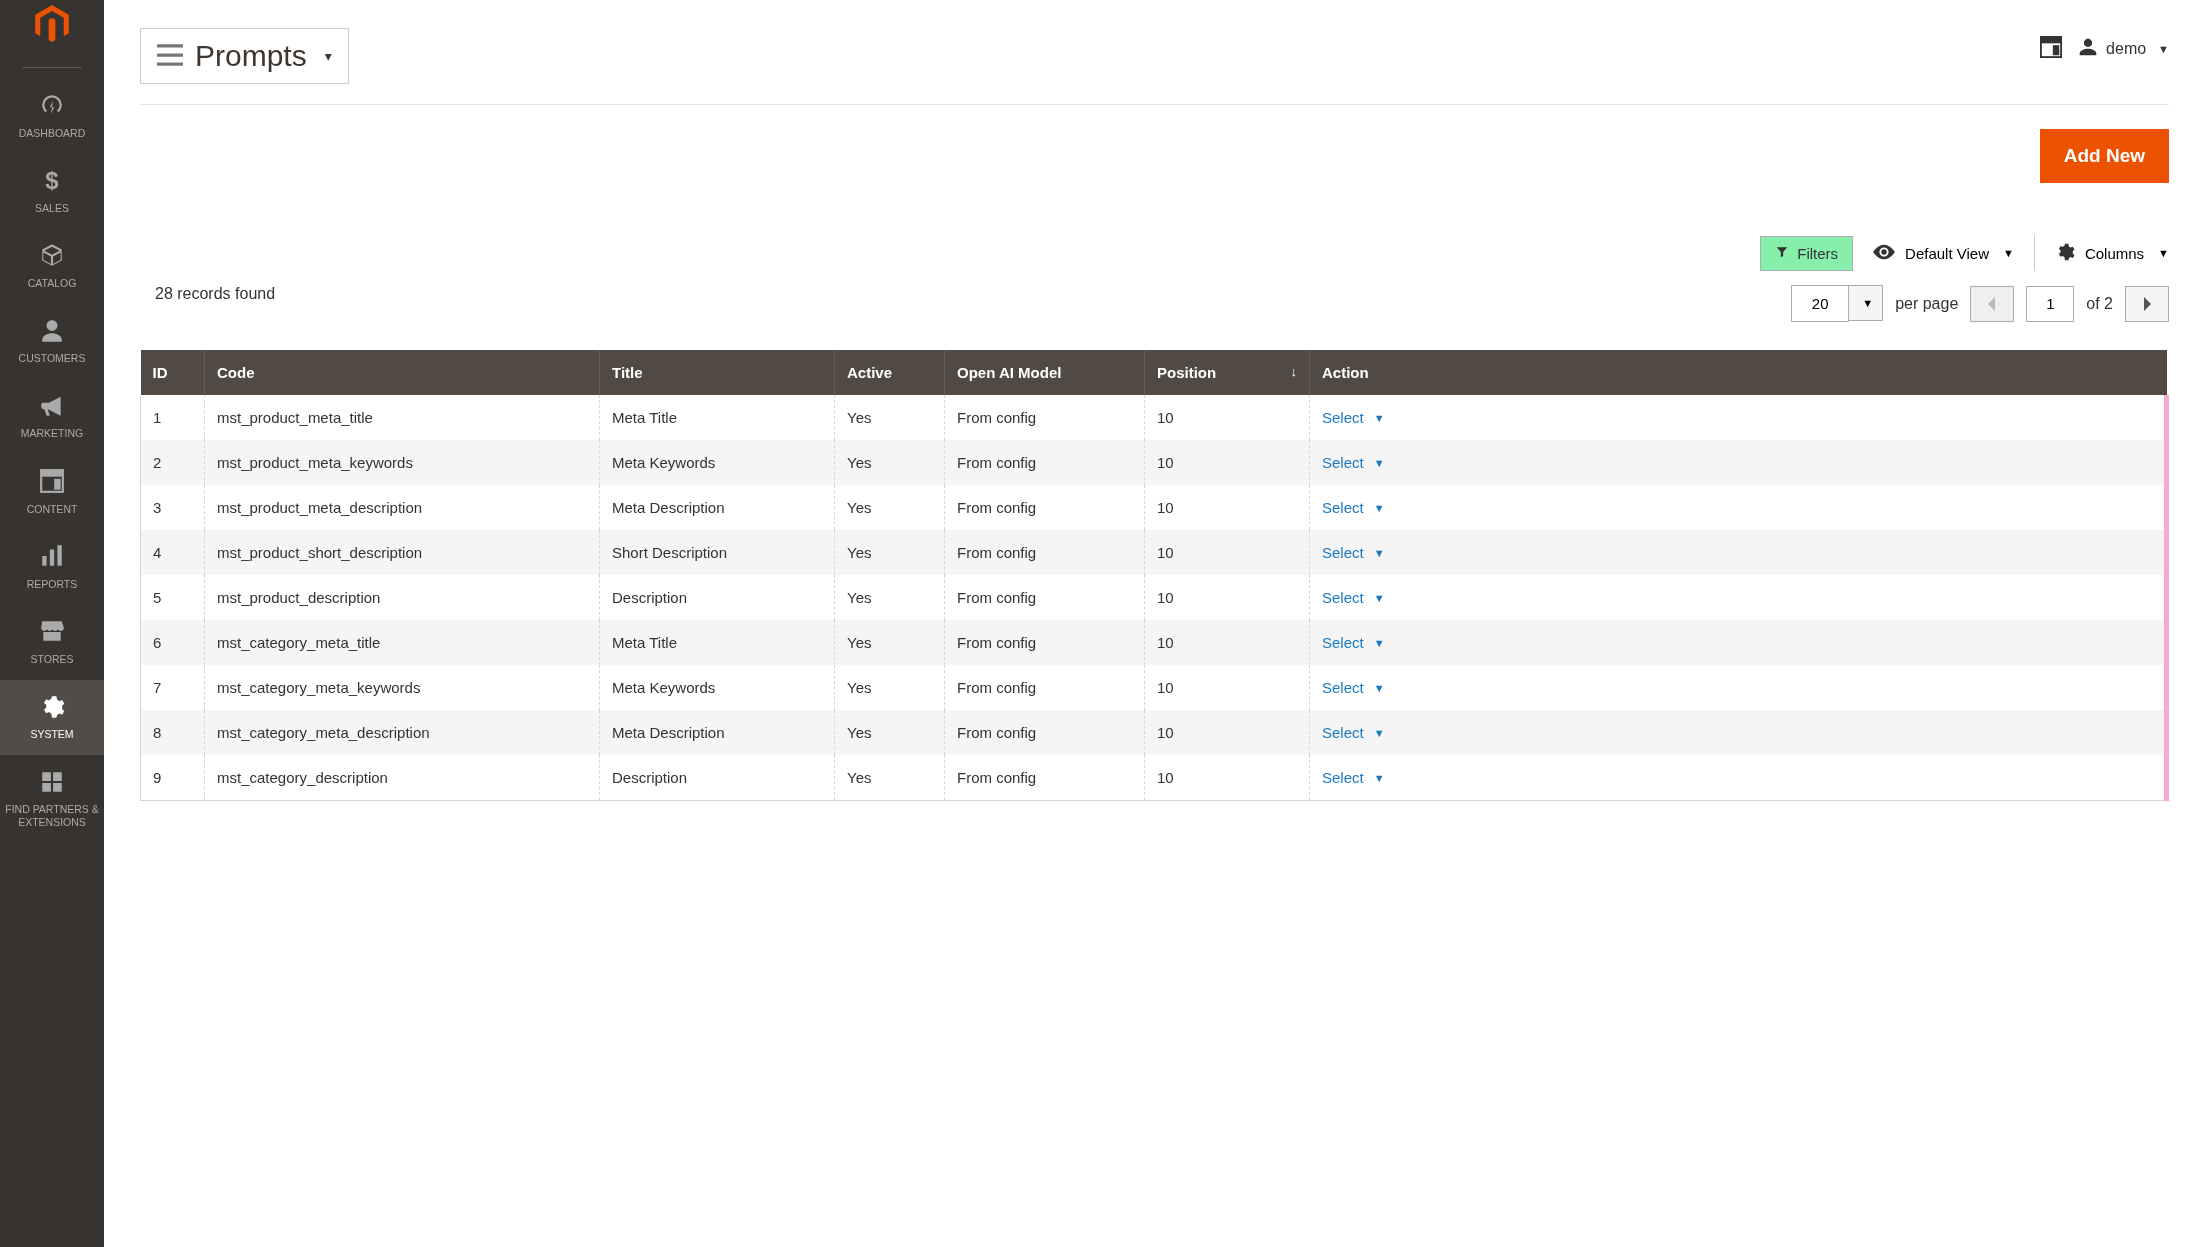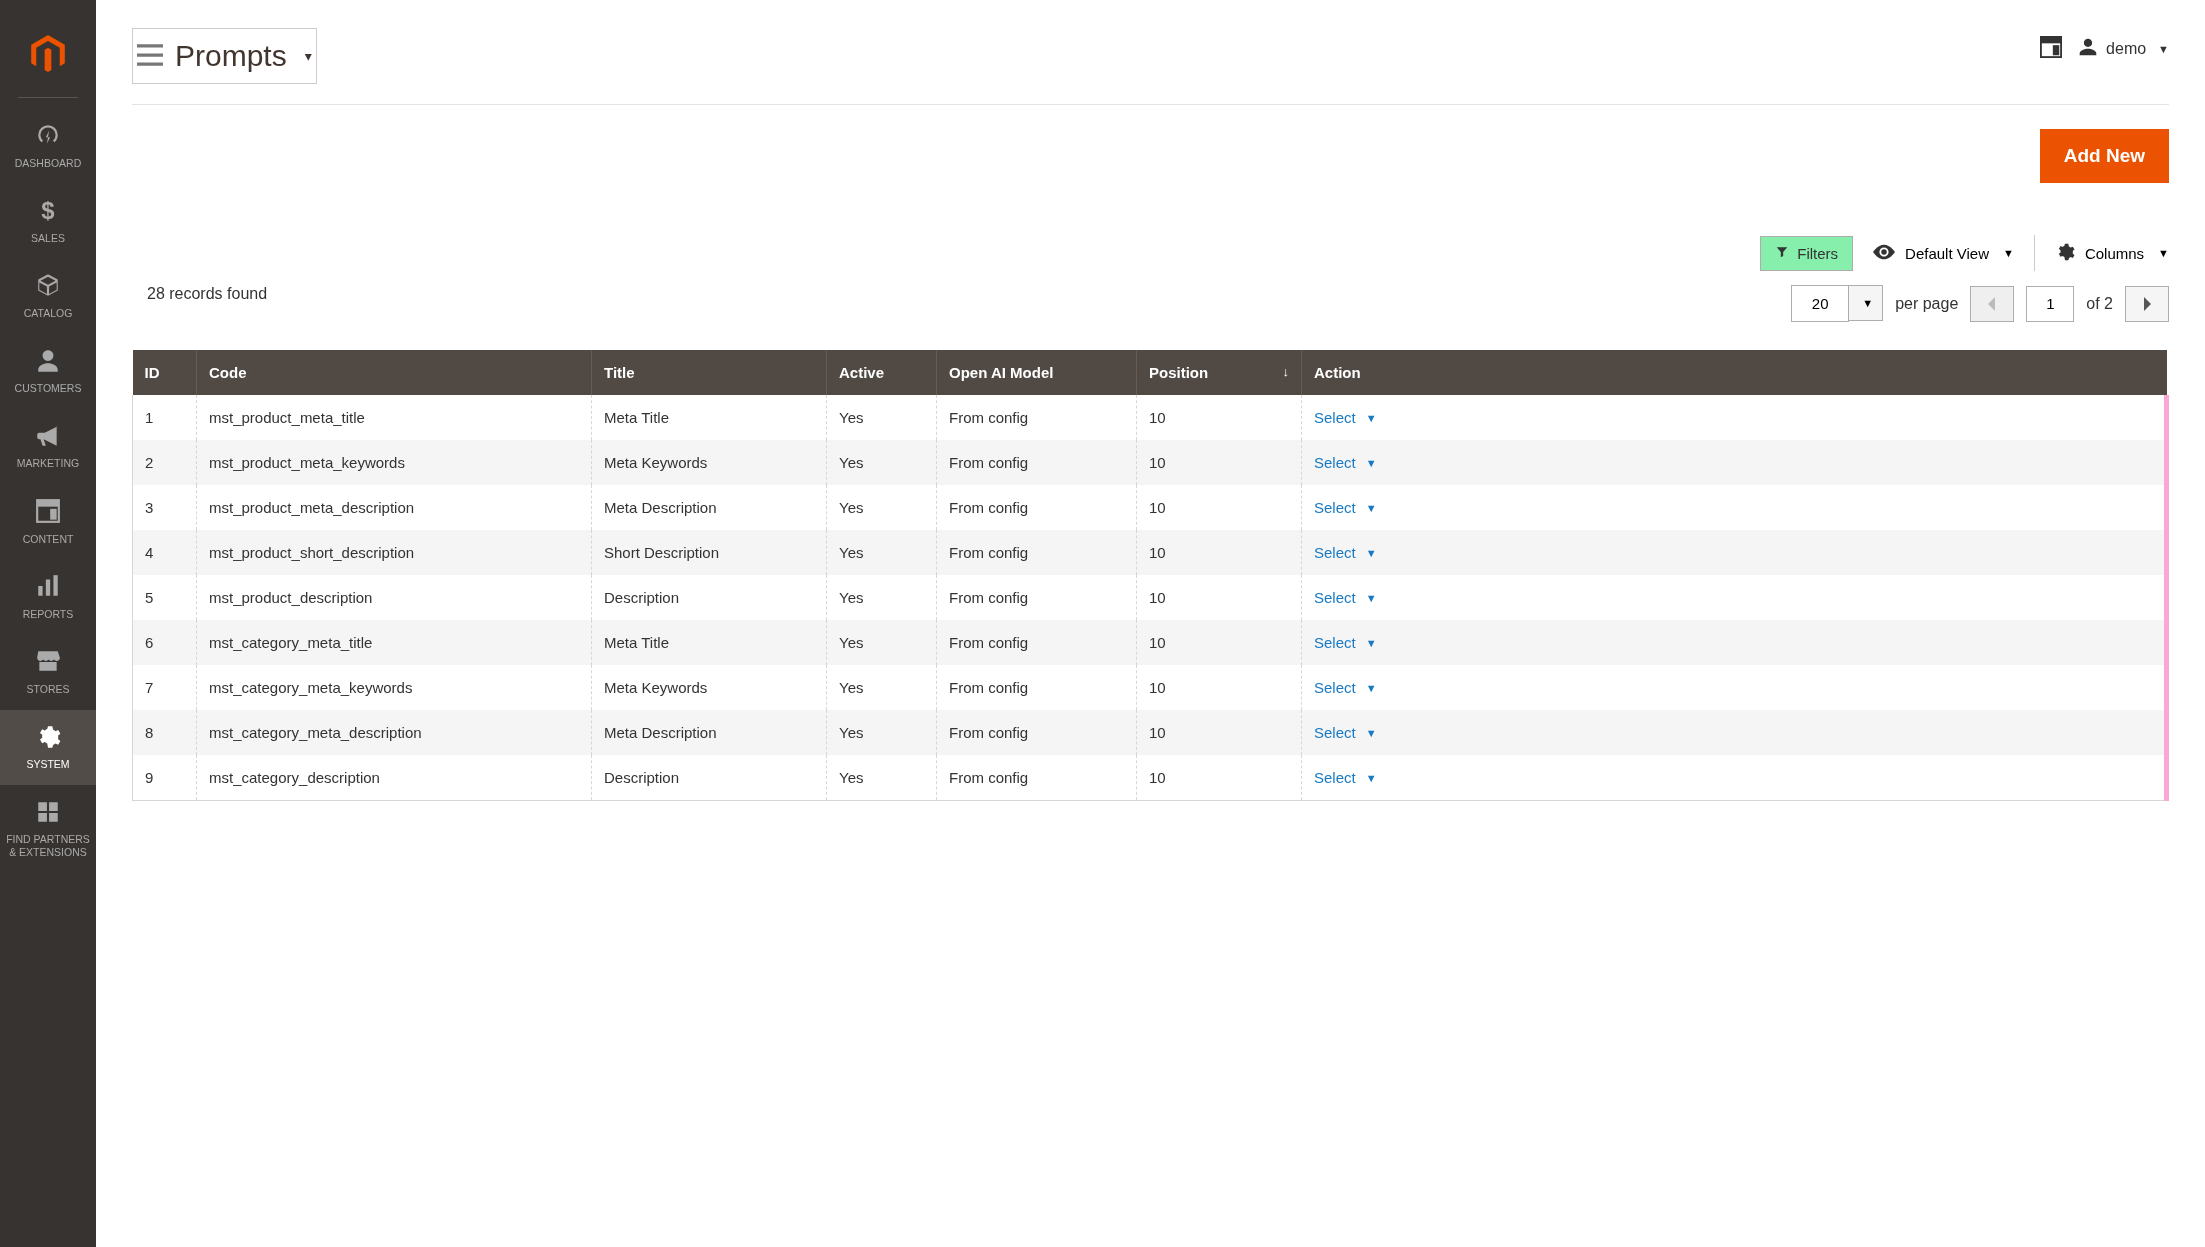--- a/index.html
+++ b/index.html
@@ -1,33 +1,33 @@
 <!DOCTYPE html>
 <html><head>
   <meta charset="utf-8">
   <style>
     * { margin: 0; padding: 0; box-sizing: border-box; }
     body { font-family: -apple-system, BlinkMacSystemFont, "Segoe UI", Helvetica, Arial, sans-serif; background: #fff; color: #333; overflow-x: hidden; }
 
     .app { display: flex; min-height: 100vh; }
 
     
-    .sidebar { width: 96px; background: #373330; display: flex; flex-direction: column; align-items: center; padding-top: 33px; }
+    .sidebar { width: 104px; background: #373330; display: flex; flex-direction: column; align-items: center; padding-top: 3px; }
     .sidebar .logo { margin-bottom: 18px; color: #eb5202; }
     .sidebar .logo svg { width: 42px; height: 42px; }
     .sidebar .divider { width: 60px; height: 1px; background: #555; margin-bottom: 10px; }
     .sidebar-item { width: 100%; display: flex; flex-direction: column; align-items: center; justify-content: center; padding: 14px 4px; color: #aaa; cursor: pointer; font-size: 10.5px; text-align: center; line-height: 1.2; }
     .sidebar-item.active { background: #514c48; color: #fff; }
     .sidebar-item .icon-slot { margin-bottom: 6px; }
     .sidebar-item .icon-slot svg { width: 26px; height: 26px; fill: currentColor; }
 
     
     .main { flex: 1; padding: 0 36px 40px 36px; }
     .topbar { display: flex; align-items: flex-start; justify-content: space-between; padding-top: 28px; margin-bottom: 0; }
-    .page-title-btn { display: inline-flex; align-items: center; gap: 12px; border: 1px solid #ccc; background: #fff; padding: 10px 4px; font-size: 30px; color: #41362f; cursor: pointer; }
+    .page-title-btn { display: inline-flex; align-items: center; gap: 12px; border: 1px solid #ccc; background: #fff; padding: 10px 16px; font-size: 30px; color: #41362f; cursor: pointer; }
     .page-title-btn .hamburger svg { width: 26px; height: 22px; }
     .page-title-btn .caret { font-size: 14px; margin-left: 6px; }
     .top-right { display: flex; align-items: center; gap: 16px; padding-top: 8px; }
     .top-right .view-icon svg { width: 22px; height: 22px; }
     .user-btn { display: flex; align-items: center; gap: 8px; color: #333; cursor: pointer; }
     .user-btn .avatar svg { width: 20px; height: 20px; }
 
     .action-bar { display: flex; justify-content: flex-end; border-top: 1px solid #e3e3e3; padding: 24px 0; margin-top: 20px; }
     .btn-primary { background: #eb5202; color: #fff; border: none; padding: 16px 24px; font-size: 19px; cursor: pointer; font-weight: 600; }
 

